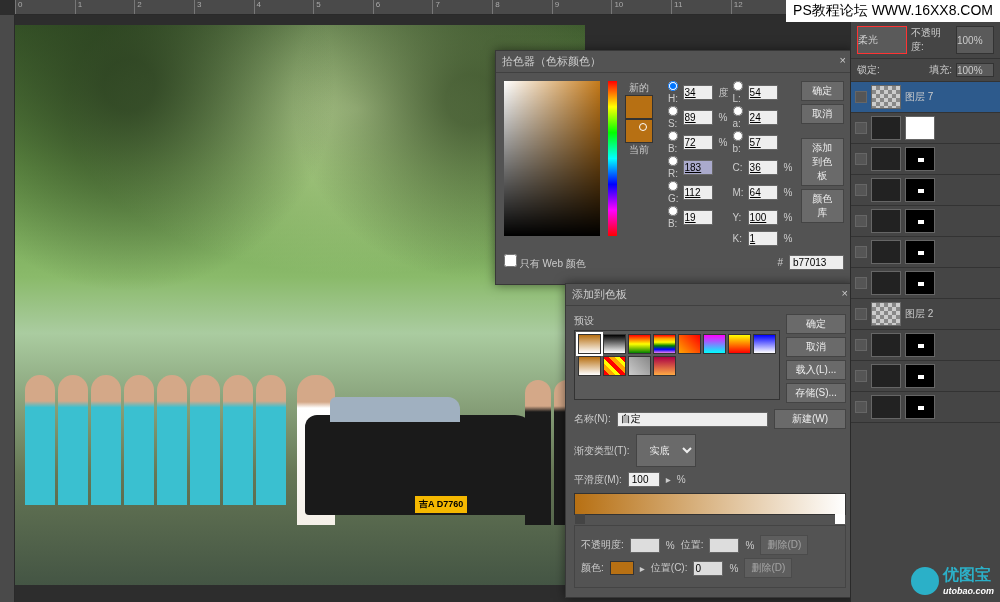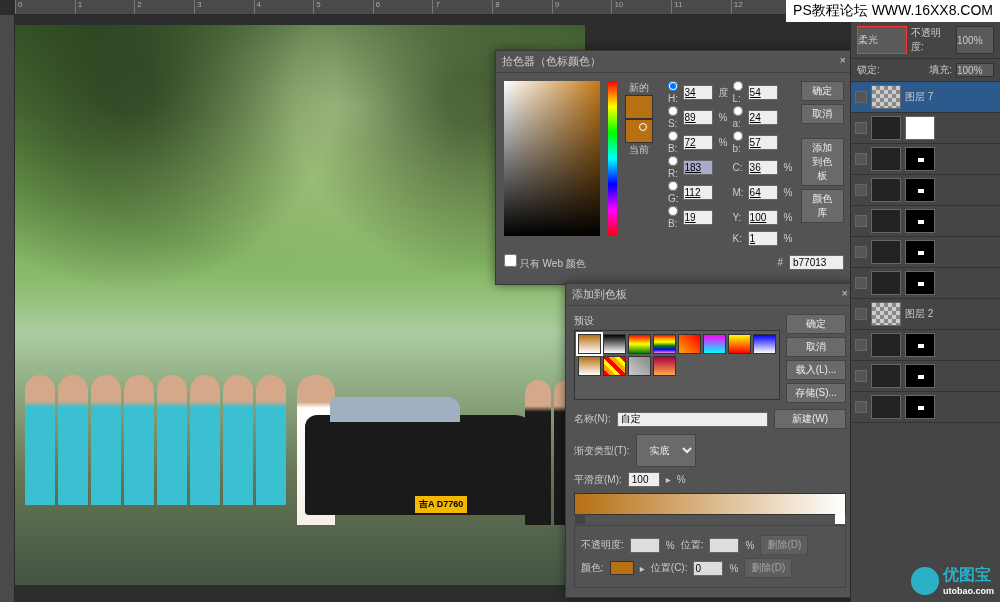--- a/index.html
+++ b/index.html
@@ -76,21 +76,21 @@
 .thumb { width: 30px; height: 24px; background: #222; border: 1px solid #666; }
 .thumb.checker { background: repeating-conic-gradient(#888 0% 25%, #ccc 0% 50%) 0 0/8px 8px; }
 .thumb.mask { background: #fff; }
 .thumb.mask-b { background: #000; position: relative; }
 .thumb.mask-b::after { content: ""; position: absolute; width: 6px; height: 4px; background: #fff; left: 12px; top: 10px; }
 
 
 .watermark { position: absolute; top: 0; right: 0; background: #fff; color: #000; padding: 2px 7px; font-size: 14px; }
 .logo { position: absolute; bottom: 6px; right: 6px; font-size: 16px; font-weight: bold; color: #2bb0c8; display: flex; align-items: center; gap: 4px; }
 .logo-icon { width: 28px; height: 28px; border-radius: 50%; background: #2bb0c8; position: relative; }
-.logo-sub { font-size: 9px; color: #fff; }
+.logo-sub { font-size: 9px; color: #fff; font-style: italic; }
 </style>
 </head>
 <body>
 
 <div class="canvas-area">
   <div class="ruler-h">
     <span>0</span>
       <span>1</span>
       <span>2</span>
       <span>3</span>

